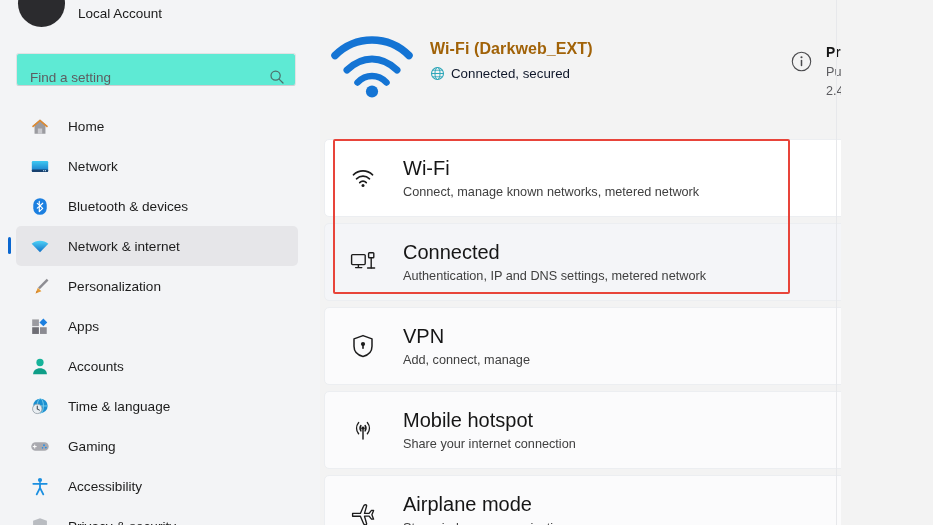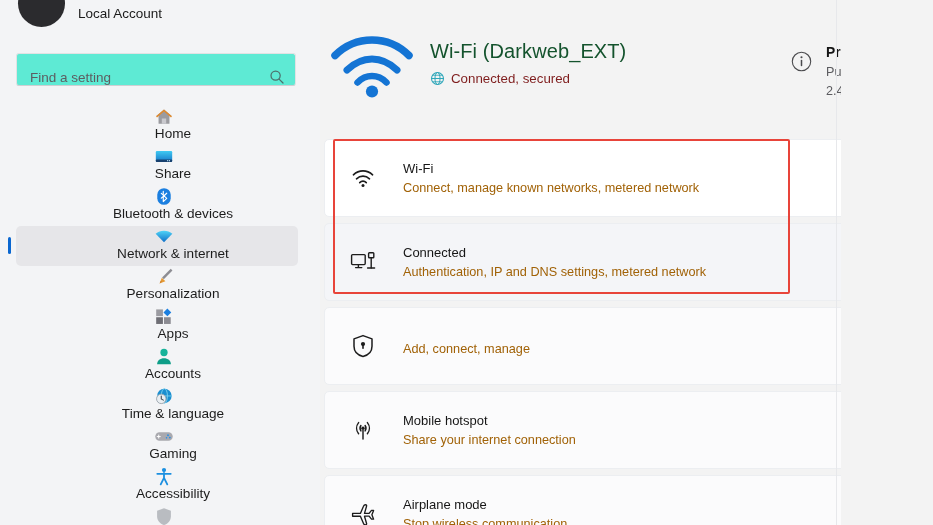--- a/index.html
+++ b/index.html
@@ -89,21 +89,20 @@
   .nav { position: absolute; left: 0; top: 106px; width: 320px; }
   .nav-item {
     position: relative;
     height: 40px;
     margin: 0 22px 0 16px;
     border-radius: 5px;
     display: flex;
     align-items: center;
     padding-left: 14px;
     cursor: default;
-    flex-direction: column;
   }
   .nav-item.selected { background: #e6e6e9; }
   .nav-item.selected::before {
     content: "";
     position: absolute;
     left: -8px; top: 11px;
     width: 3px; height: 17px;
     border-radius: 2px;
     background: #0a67d0;
   }
@@ -133,31 +132,31 @@
   .hero {
     position: absolute;
     left: 6px; top: 26px;
     width: 620px;
     display: flex;
     align-items: flex-start;
   }
   .hero-ico { width: 92px; height: 72px; flex: 0 0 92px; }
   .hero-text { margin-left: 12px; padding-top: 14px; }
   .hero-title {
-    font-size: 20px;
-    font-weight: normal;
-    color: #14532d;
+    font-size: 16px;
+    font-weight: bold;
+    color: #a16207;
     letter-spacing: .1px;
   }
   .hero-sub {
     margin-top: 8px;
     display: flex;
     align-items: center;
     font-size: 13.3px;
-    color: #7f1d1d;
+    color: #0f172a;
   }
   .globe-ico { width: 15px; height: 15px; flex: 0 0 15px; margin-right: 6px; }
 
   .props {
     position: absolute;
     right: -38px; top: 45px;
     display: flex;
     align-items: flex-start;
   }
   .info-ico { width: 21px; height: 21px; flex: 0 0 21px; margin-top: 6px; }
@@ -182,22 +181,22 @@
     cursor: default;
   }
   .card.hover  { background: #ffffff; }
   .card.shade  { background: #f4f5f8; }
   .card-ico {
     width: 26px; height: 26px;
     flex: 0 0 26px;
     display: flex; align-items: center; justify-content: center;
   }
   .card-text { margin-left: 27px; }
-  .card-title { font-size: 13px; color: #161616; }
-  .card-desc { font-size: 12.7px; color: #a16207; margin-top: 5px; }
+  .card-title { font-size: 20px; color: #161616; }
+  .card-desc { font-size: 12.7px; color: #404040; margin-top: 5px; }
 
   .red-box {
     position: absolute;
     left: 333px; top: 139px;
     width: 457px; height: 155px;
     border: 2.5px solid #e8443a;
     border-radius: 2px;
     pointer-events: none;
     z-index: 40;
   }
@@ -254,21 +253,21 @@
               <stop offset="0" stop-color="#3fc9f2"></stop>
                   <stop offset="1" stop-color="#1676c8"></stop>
             </linearGradient>
               </defs>
             <rect x="2" y="5" width="18" height="12" rx="1.2" fill="url(#dg)"></rect>
             <rect x="2" y="14.2" width="18" height="2.8" rx="1" fill="#17406e"></rect>
             <circle cx="15" cy="15.6" r=".7" fill="#bfe6fb"></circle>
             <circle cx="17" cy="15.6" r=".7" fill="#bfe6fb"></circle>
           </svg>
         </span>
-        <span class="nav-label">Share</span>
+        <span class="nav-label">Network</span>
       </div>
 
       <div class="nav-item">
         <span class="nav-icon">
           <svg viewBox="0 0 22 22" width="21" height="21">
             <rect x="3.6" y="1.8" width="14.8" height="18.4" rx="7.4" fill="#1b7fe0"></rect>
             <path d="M10.2 5.4v11.2l3.8-3.6-6-5.4M10.2 11l3.8-3.6-6 5.4" fill="none" stroke="#fff" stroke-width="1.25" stroke-linejoin="round" stroke-linecap="round"></path>
           </svg>
         </span>
         <span class="nav-label">Bluetooth &amp; devices</span>
@@ -453,20 +452,21 @@
 
       <div class="card">
         <span class="card-ico">
           <svg viewBox="0 0 26 26" width="26" height="26">
             <path d="M13 2.6 4 5.9v7.3c0 5.1 3.7 8.9 9 10.2 5.3-1.3 9-5.1 9-10.2V5.9z" fill="none" stroke="#1c1c1c" stroke-width="1.5" stroke-linejoin="round"></path>
             <circle cx="13" cy="11" r="2.1" fill="#1c1c1c"></circle>
             <rect x="12.2" y="11.4" width="1.6" height="4.6" rx=".8" fill="#1c1c1c"></rect>
           </svg>
         </span>
         <div class="card-text">
+          <div class="card-title">VPN</div>
           <div class="card-desc">Add, connect, manage</div>
         </div>
       </div>
 
       <div class="card">
         <span class="card-ico">
           <svg viewBox="0 0 26 26" width="26" height="26">
             <g fill="none" stroke="#1c1c1c" stroke-width="1.45" stroke-linecap="round">
               <path d="M8.6 5.6a9 9 0 0 0 0 11.2"></path>
               <path d="M17.4 5.6a9 9 0 0 1 0 11.2"></path>

